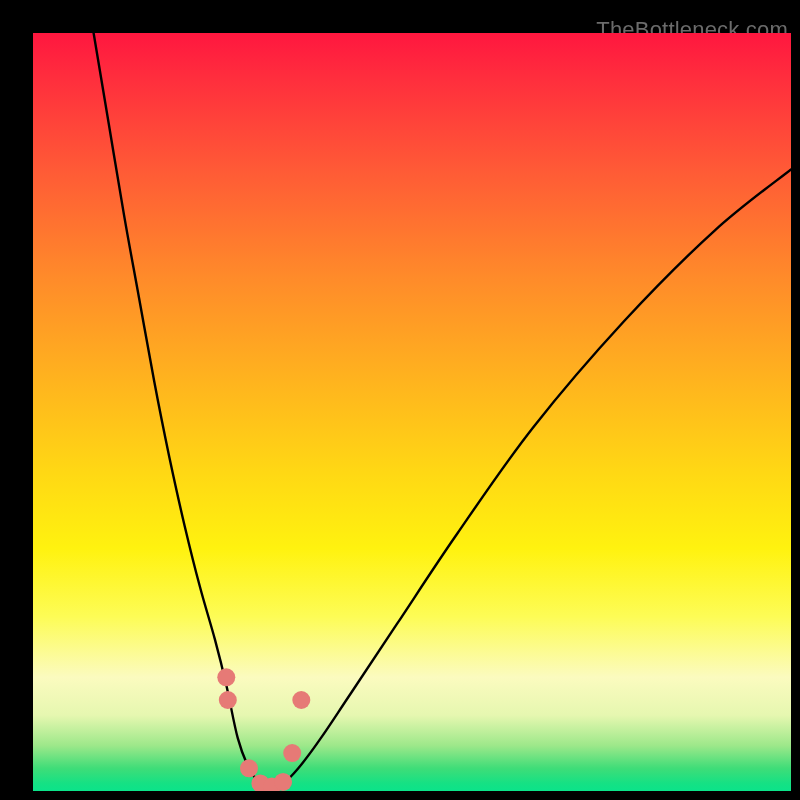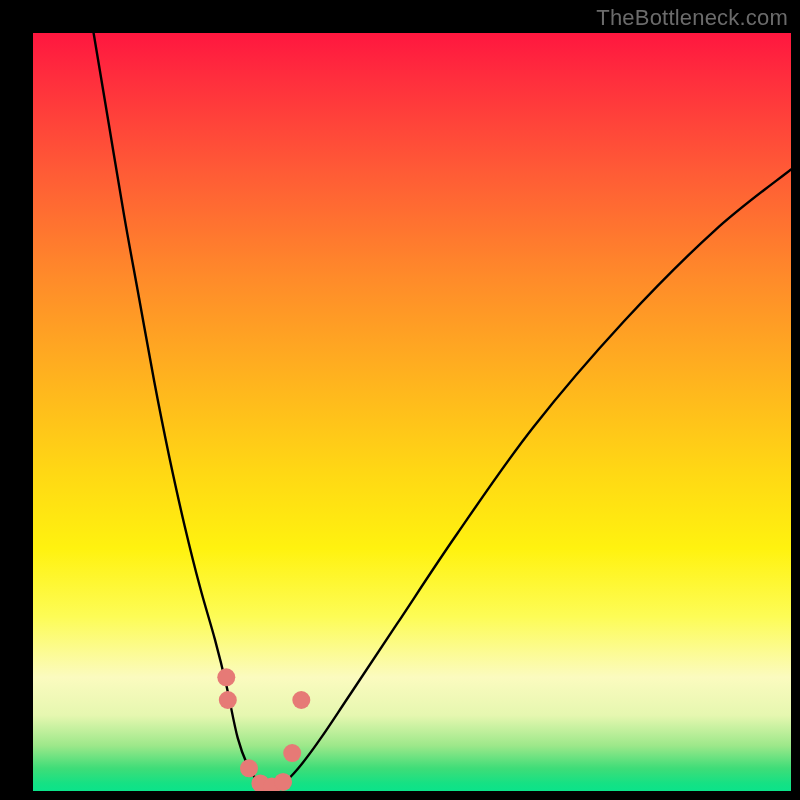--- a/index.html
+++ b/index.html
@@ -37,21 +37,21 @@
       #fbfbbf 85%,
       #e6f7b0 90%,
       #9de88a 94%,
       #3fdd78 97%,
       #15e184 99%,
       #0be38a 100%
     );
   }
   .watermark {
     position: absolute;
-    top: 5px;
+    top: 17px;
     right: 12px;
     color: #6b6b6b;
     font-size: 22px;
     font-weight: 400;
     letter-spacing: 0.2px;
     user-select: none;
   }
   svg.curves {
     position: absolute;
     left: 0;

